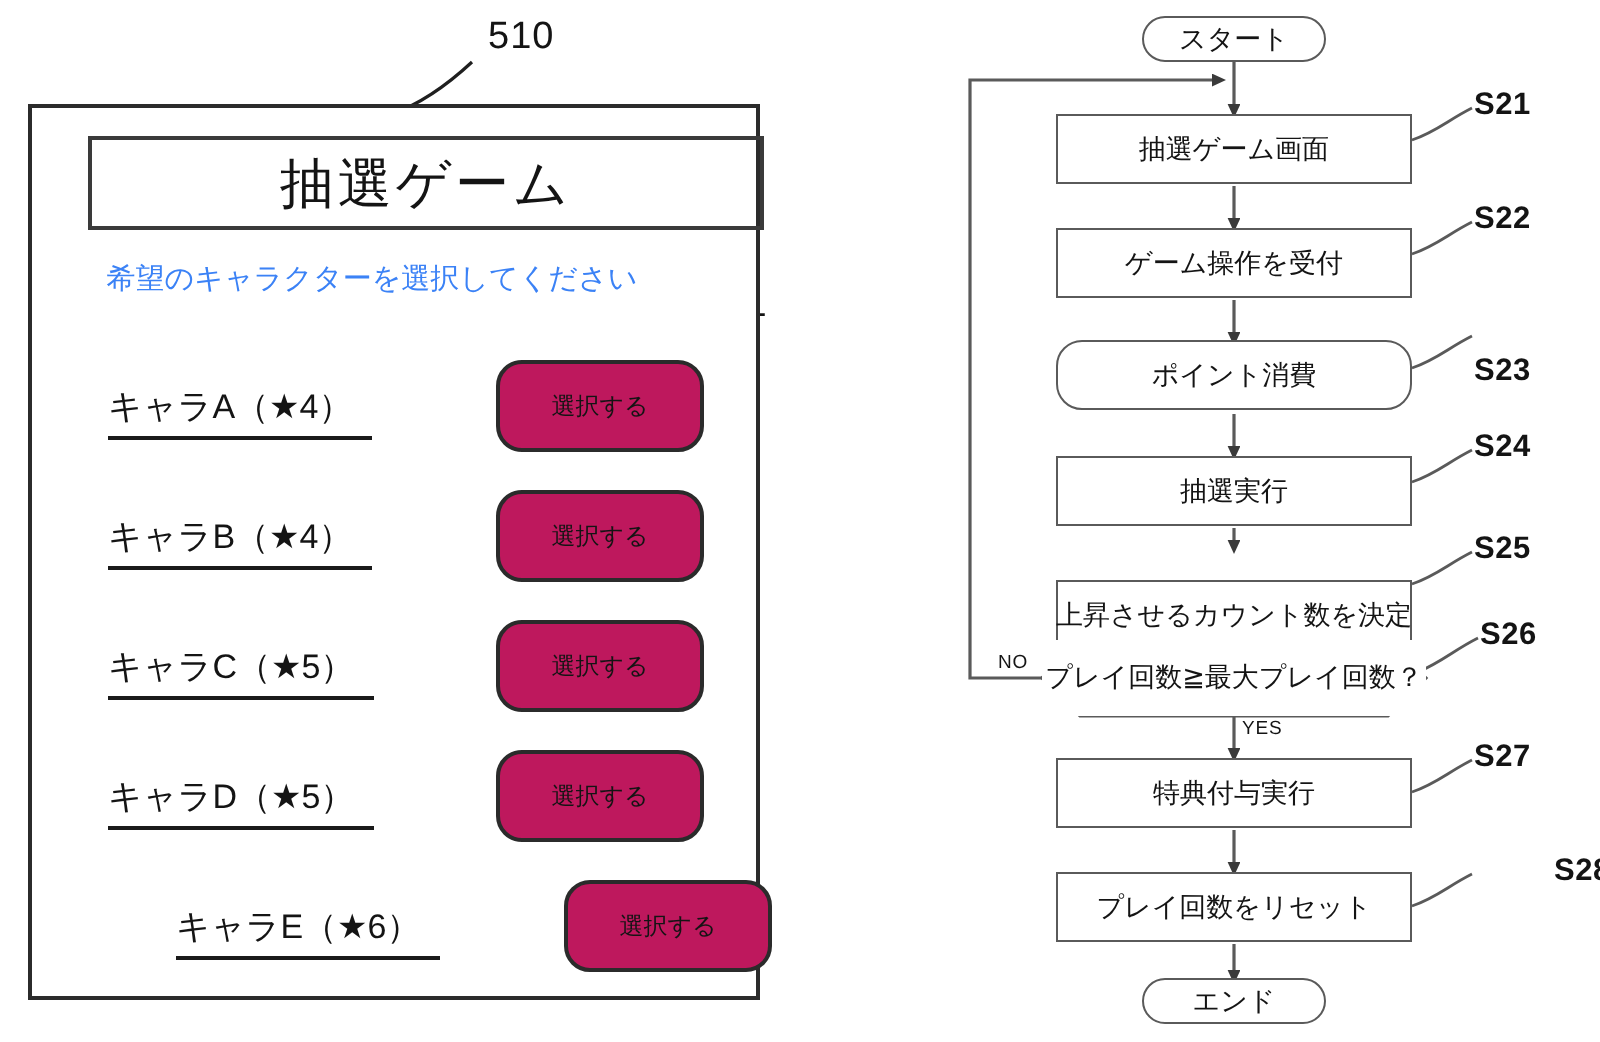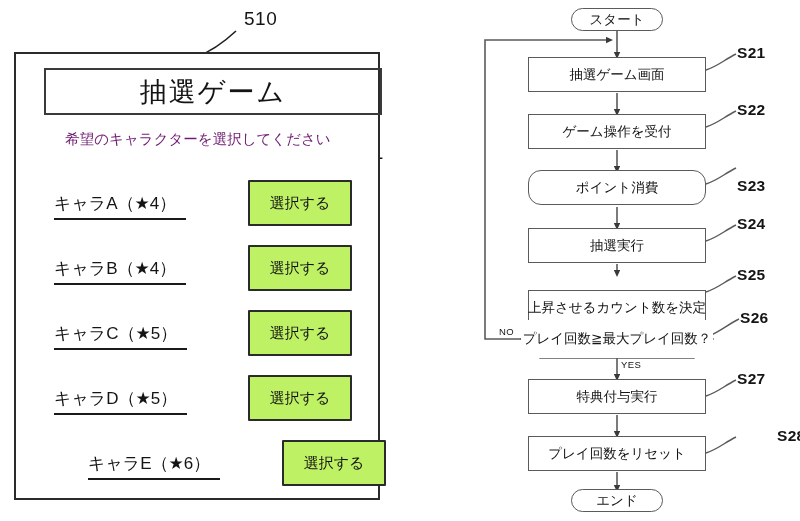--- a/index.html
+++ b/index.html
@@ -54,22 +54,21 @@
   }
 
   #screen-subtitle {
     position: absolute;
     left: 0;
     top: 76px;
     width: 340px;
     text-align: center;
     font-size: 14.5px;
     white-space: nowrap;
-    color: #701a75;
-    padding-left: 12px;
+    color: #3b82f6;
   }
 
   .char-row {
     position: absolute;
     left: 0;
     width: 366px;
     height: 52px;
   }
   .char-label {
     position: absolute;
@@ -83,27 +82,27 @@
     color: #141414;
     text-align: right;
   }
   .select-btn {
     position: absolute;
     left: 232px;
     top: 0;
     width: 104px;
     height: 46px;
     border: 2px solid #2b2b2b;
-    border-radius: 1px;
-    box-sizing: border-box;
-    background: #bef264;
+    border-radius: 13px;
+    box-sizing: border-box;
+    background: #be185d;
     display: flex;
     align-items: center;
     justify-content: center;
-    font-size: 15px;
+    font-size: 12px;
     color: #141414;
   }
 
   
   .ref-num {
     position: absolute;
     font-size: 19px;
     color: #141414;
     letter-spacing: 0.5px;
   }

